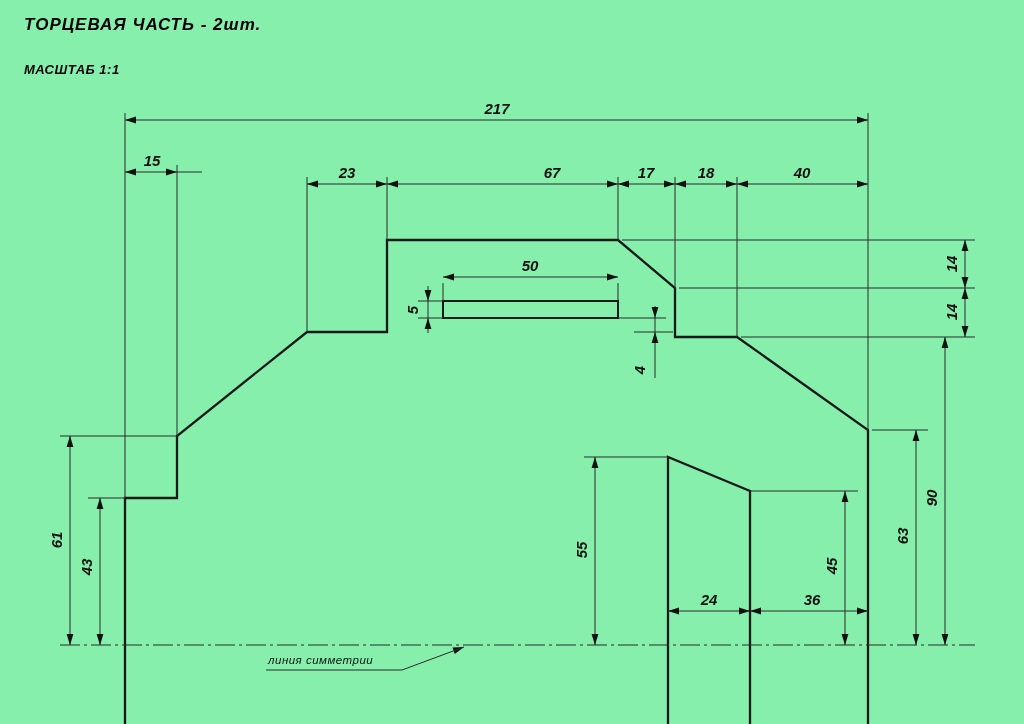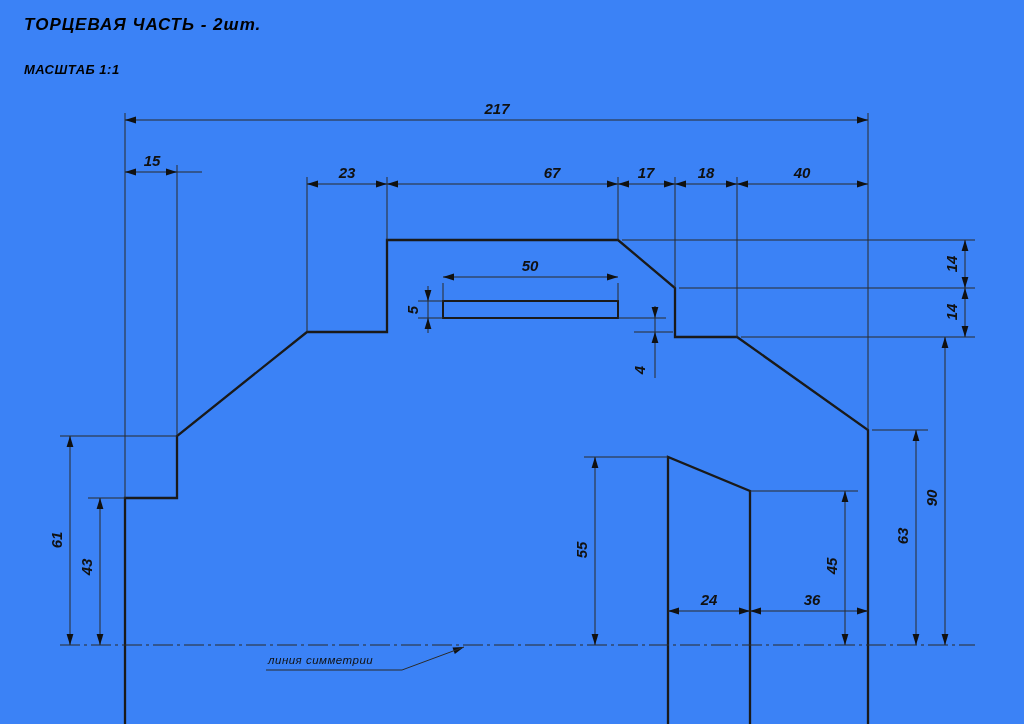--- a/index.html
+++ b/index.html
@@ -1,16 +1,16 @@
 <!DOCTYPE html>
 <html><head>
 <meta charset="utf-8">
 <style>
   html,body{margin:0;padding:0;background:#ffffff;}
-  #stage{position:relative;width:1024px;height:724px;background:#3b82f6;overflow:hidden;
+  #stage{position:relative;width:1024px;height:724px;background:#86efac;overflow:hidden;
          font-family:"Liberation Sans",sans-serif;}
   svg{display:block;}
   .thick{stroke:#1a1a1a;stroke-width:2.3;fill:none;stroke-linejoin:miter;}
   .thin{stroke:#2b2b2b;stroke-width:1;fill:none;}
   .sym{stroke:#2b2b2b;stroke-width:1;fill:none;stroke-dasharray:20 4 3 4;}
   .dimtext{font-family:"Liberation Sans",sans-serif;font-style:italic;font-weight:bold;
            font-size:15px;fill:#111;text-anchor:middle;}
   .titletext{font-family:"Liberation Sans",sans-serif;font-style:italic;font-weight:bold;
              font-size:17px;fill:#000;letter-spacing:1px;}
   .scaletext{font-family:"Liberation Sans",sans-serif;font-style:italic;font-weight:bold;

